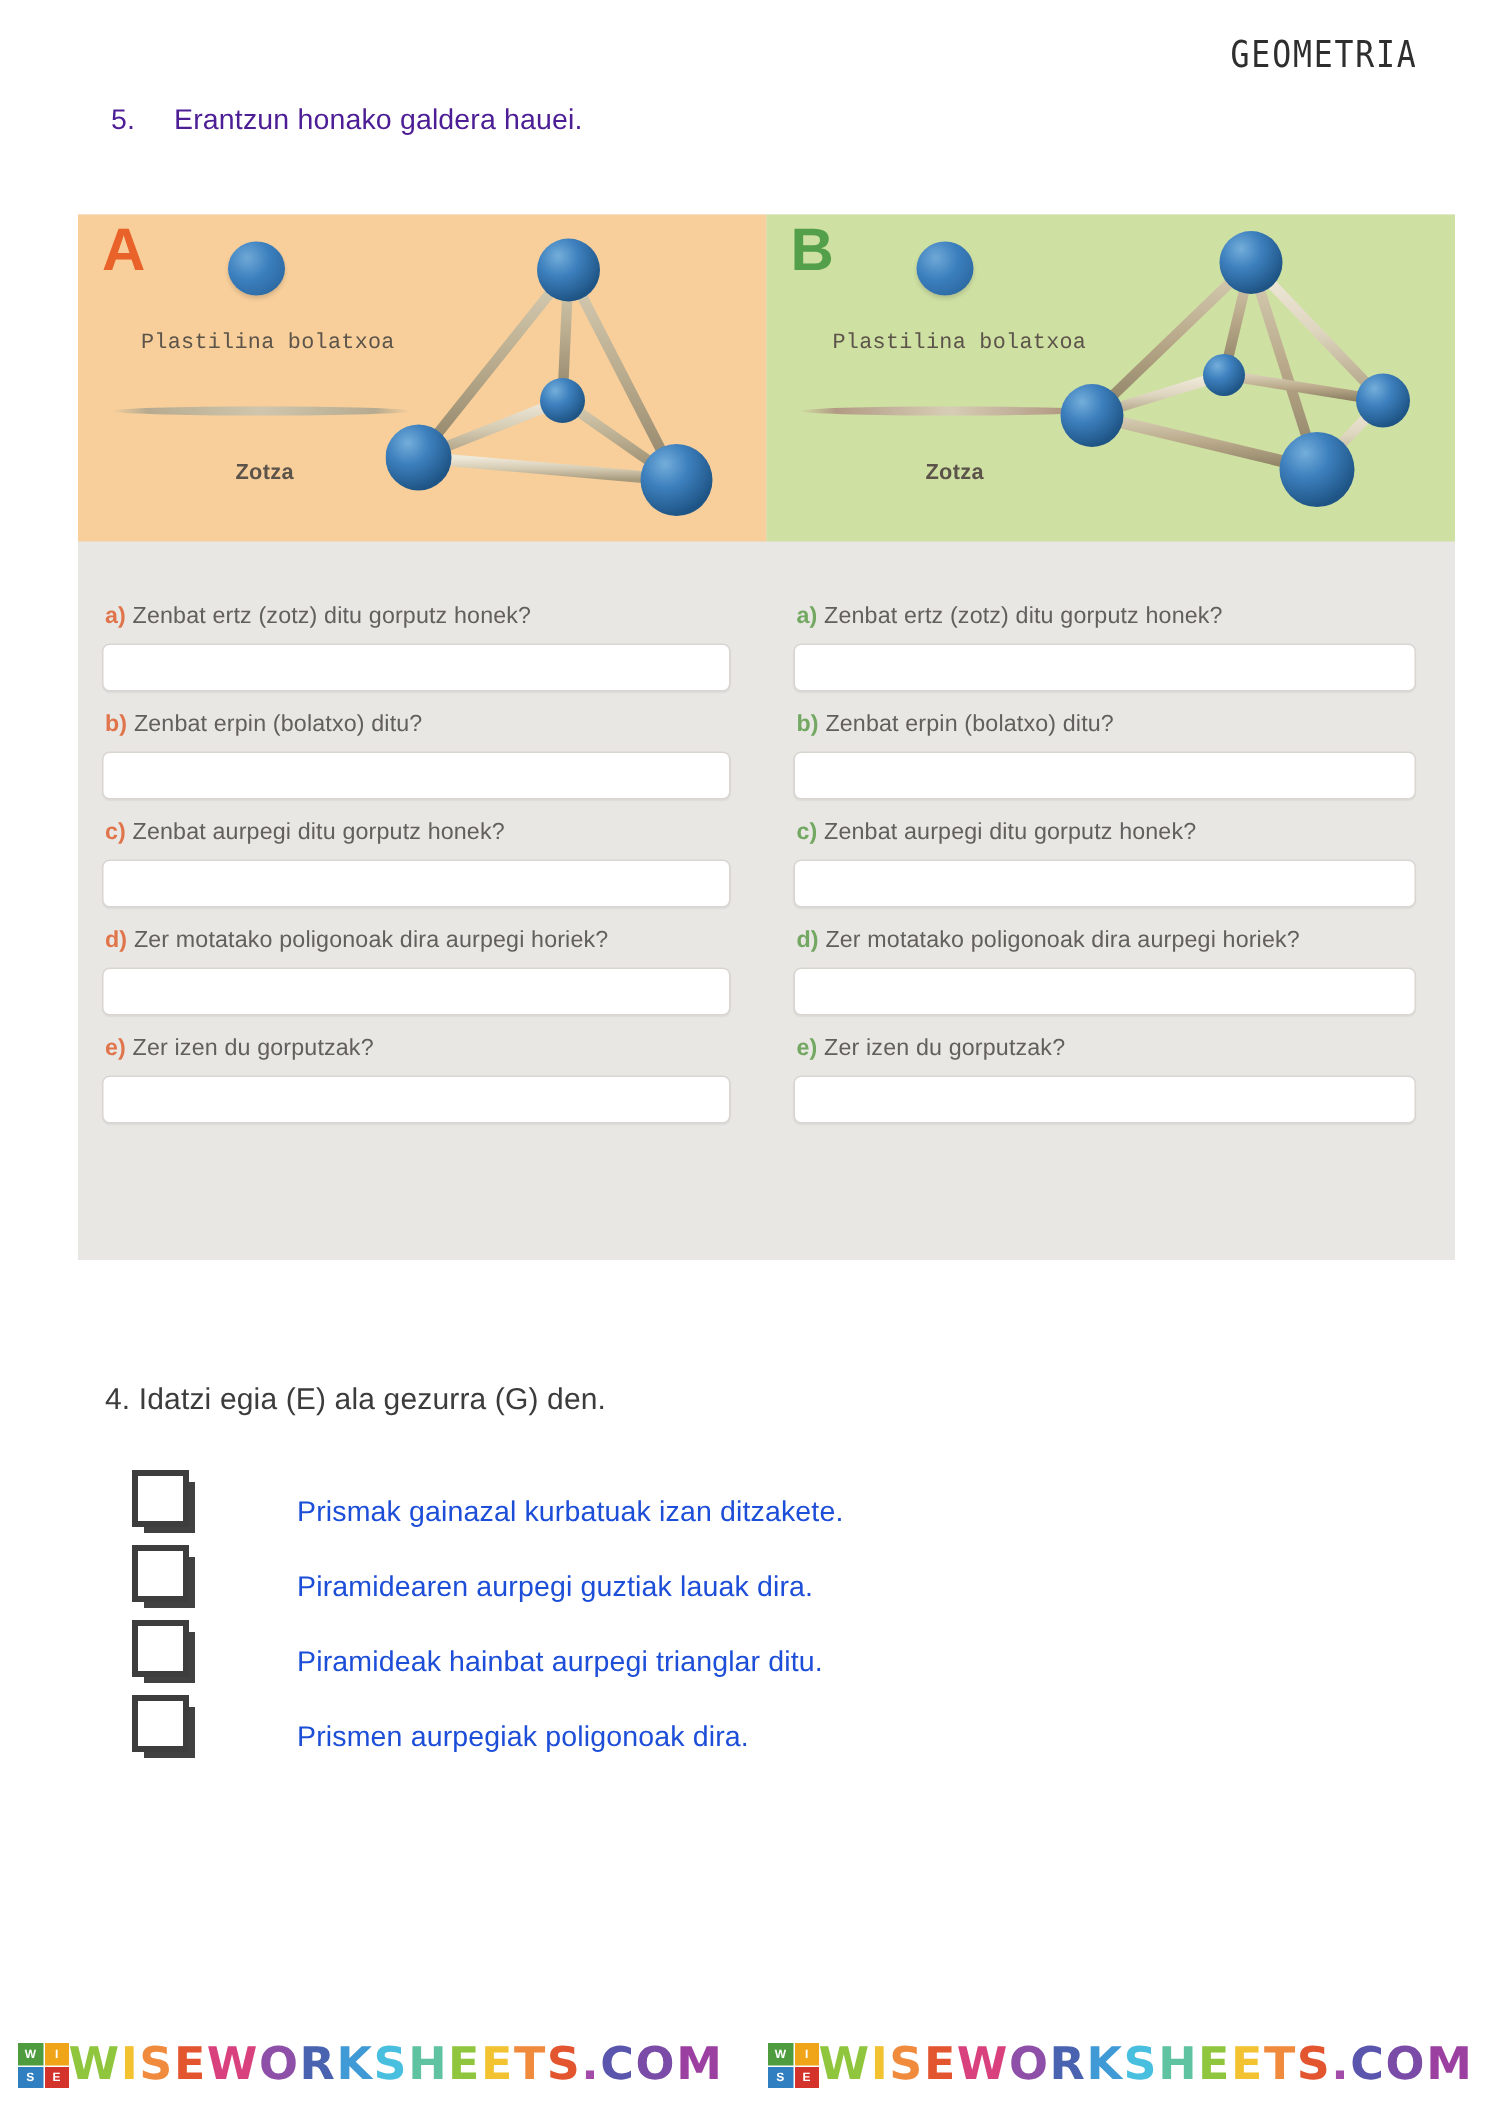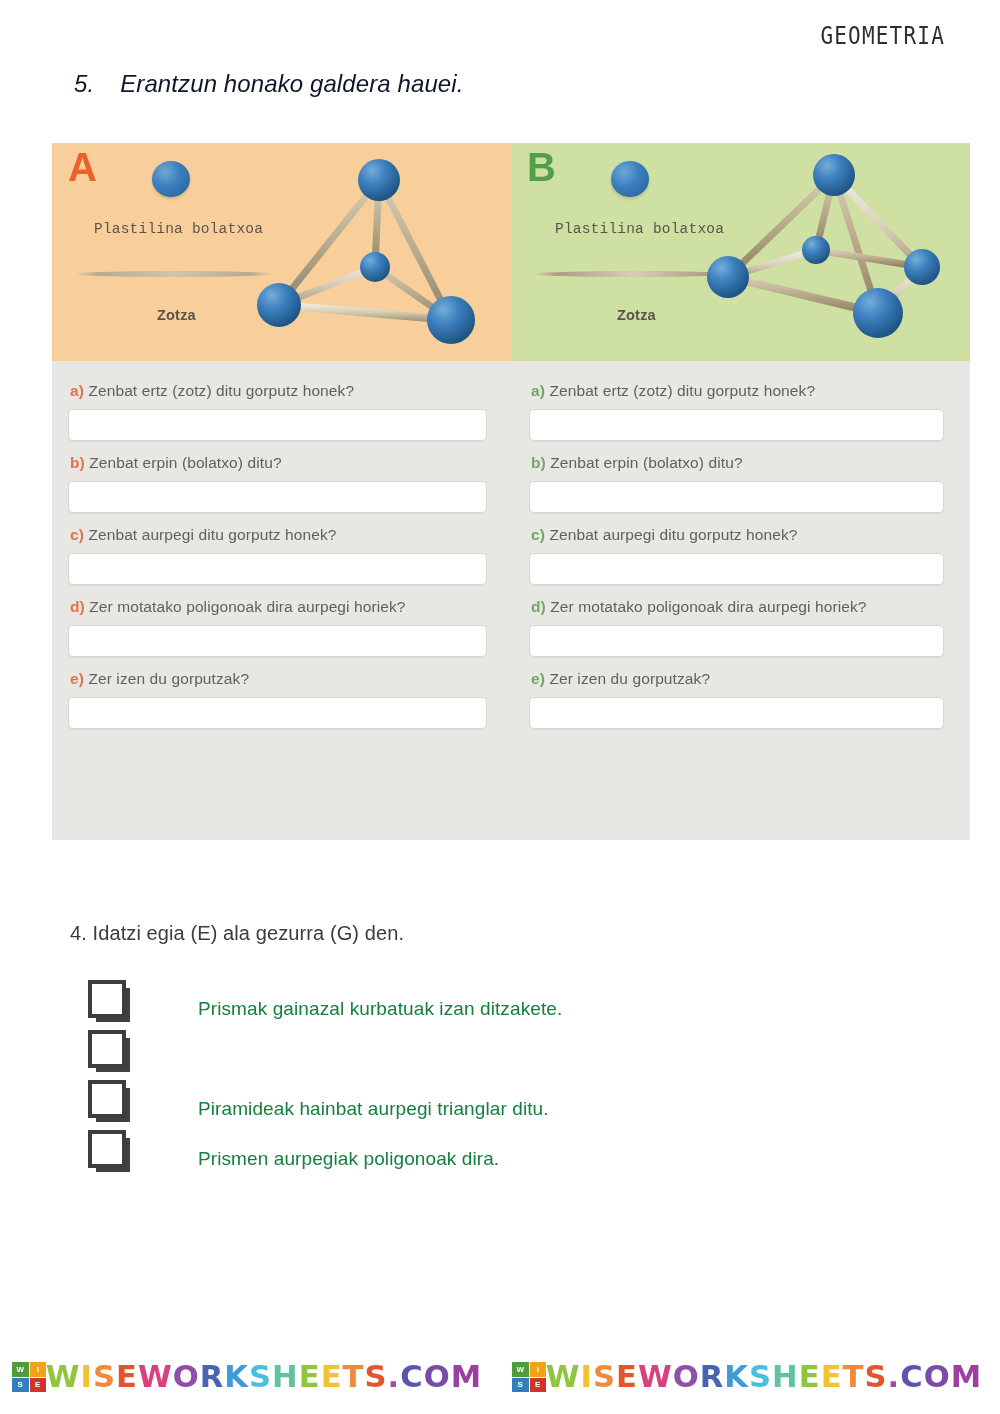--- a/index.html
+++ b/index.html
@@ -27,25 +27,24 @@
     font-weight: 500;
     transform: scaleY(1.18);
     transform-origin: right top;
   }
 
   
   .q5-heading {
     position: absolute;
     top: 70px;
     left: 74px;
-    font-size: 24px;
-    color: #0f172a;
+    font-size: 19px;
+    color: #4c1d95;
     letter-spacing: .1px;
     white-space: nowrap;
-    font-style: italic;
   }
   .q5-heading .num { margin-right: 26px; }
 
   
   .card {
     position: absolute;
     left: 52px;
     top: 143px;
     width: 918px;
     height: 697px;
@@ -116,21 +115,21 @@
   .panel-b .sample-stick {
     background: linear-gradient(to right,
        rgba(170,150,130,0) 0%, #b29a84 12%, #d7cdb6 50%, #b29a84 88%, rgba(170,150,130,0) 100%);
   }
 
   .figure-svg { position: absolute; right: 4px; top: 2px; }
 
   
   .qcols {
     display: flex;
-    padding: 8px 0 0 0;
+    padding: 28px 0 0 0;
   }
   .qcol { width: 50%; box-sizing: border-box; padding: 0 24px 0 16px; }
   .qcol-b { padding-left: 18px; padding-right: 26px; }
 
   .qlabel {
     font-size: 15.5px;
     color: #62605d;
     margin: 13px 0 9px 2px;
     letter-spacing: .1px;
     white-space: nowrap;
@@ -191,21 +190,21 @@
     height: 30px;
     background: #ffffff;
     border: 4px solid #3d3d3d;
     box-sizing: content-box;
   }
   .tf-text {
     position: absolute;
     left: 110px;
     top: 20px;
     font-size: 19px;
-    color: #15803d;
+    color: #1d4ed8;
     white-space: nowrap;
     letter-spacing: .1px;
   }
 
   
   .footer {
     position: absolute;
     left: 0;
     bottom: 14px;
     width: 1000px;
@@ -430,20 +429,21 @@
       <div class="boxy"></div>
     </div>
     <div class="tf-text">Prismak gainazal kurbatuak izan ditzakete.</div>
   </div>
 
   <div class="tf-row">
     <div class="tf-check">
       <div class="shadow"></div>
       <div class="boxy"></div>
     </div>
+    <div class="tf-text">Piramidearen aurpegi guztiak lauak dira.</div>
   </div>
 
   <div class="tf-row">
     <div class="tf-check">
       <div class="shadow"></div>
       <div class="boxy"></div>
     </div>
     <div class="tf-text">Piramideak hainbat aurpegi trianglar ditu.</div>
   </div>
 

